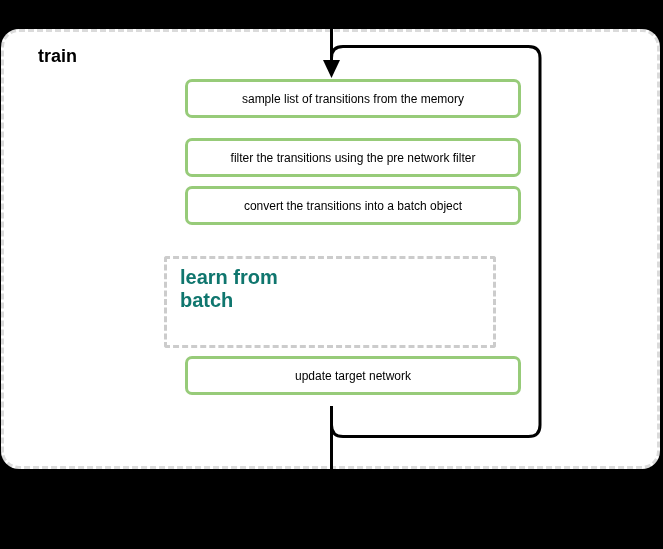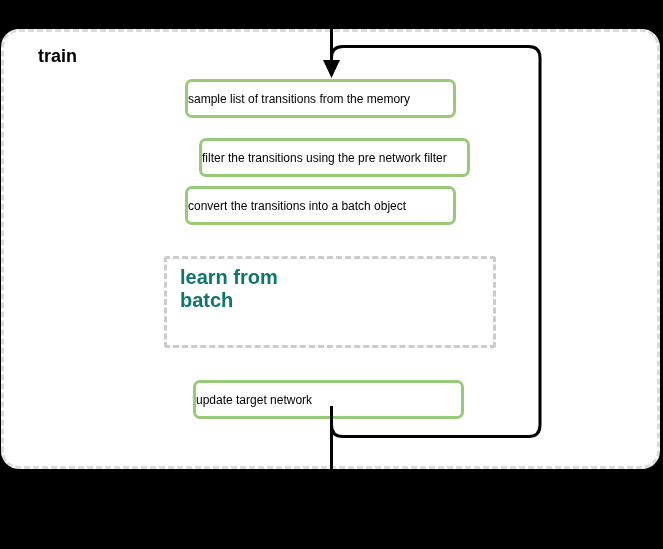--- a/index.html
+++ b/index.html
@@ -27,37 +27,37 @@
     position: absolute;
     left: 34px;
     top: 14px;
     font-size: 18px;
     font-weight: bold;
     color: #000;
   }
   .node {
     position: absolute;
     left: 181px;
-    width: 271px;
+    width: 336px;
     height: 39px;
     box-sizing: border-box;
     background: #fff;
     border: 3px solid #97cb79;
     border-radius: 7px;
     display: flex;
     align-items: center;
-    justify-content: flex-start;
+    justify-content: center;
     text-align: center;
     font-size: 12px;
     color: #000;
   }
   .node-sample  { top: 47px; }
-  .node-filter  { top: 106px; margin-left: 14px; }
+  .node-filter  { top: 106px; }
   .node-convert { top: 154px; }
-  .node-update  { top: 348px; margin-left: 8px; }
+  .node-update  { top: 324px; }
   .node-learn {
     position: absolute;
     left: 160px;
     top: 224px;
     width: 332px;
     height: 92px;
     box-sizing: border-box;
     border: 3px dashed #cccccc;
     border-radius: 3px;
     background: transparent;

